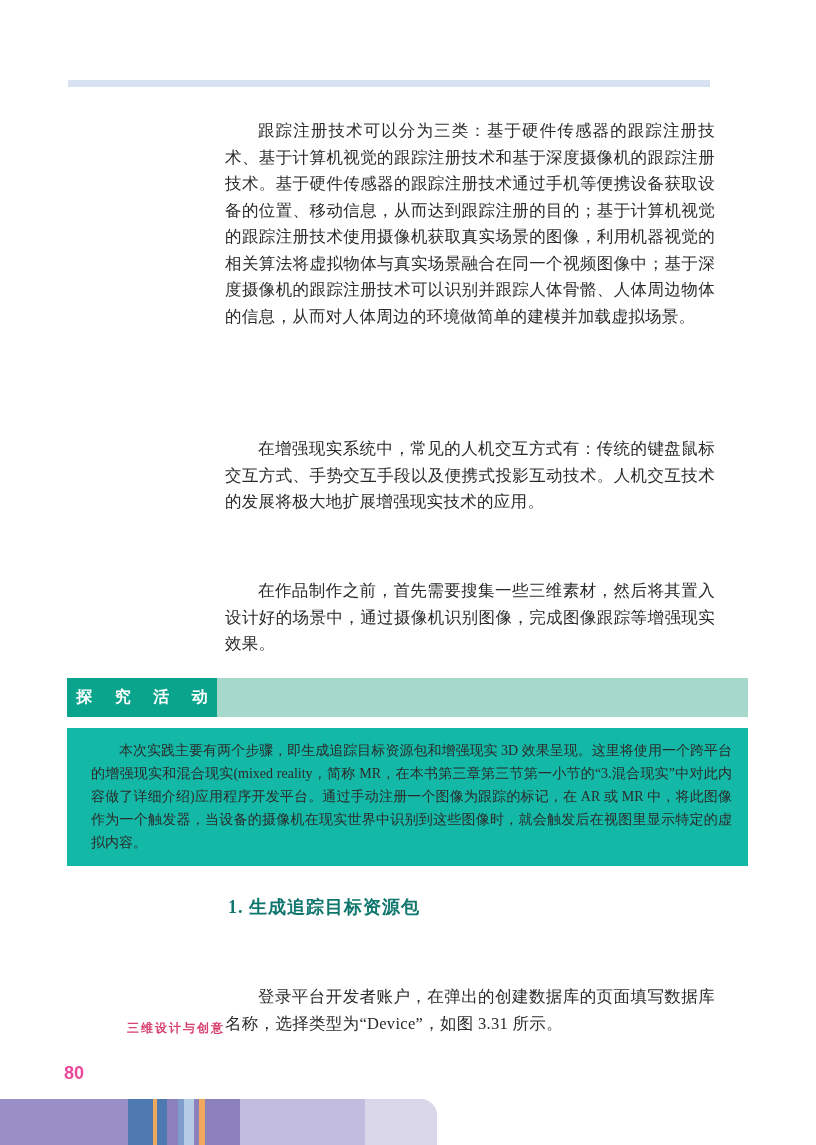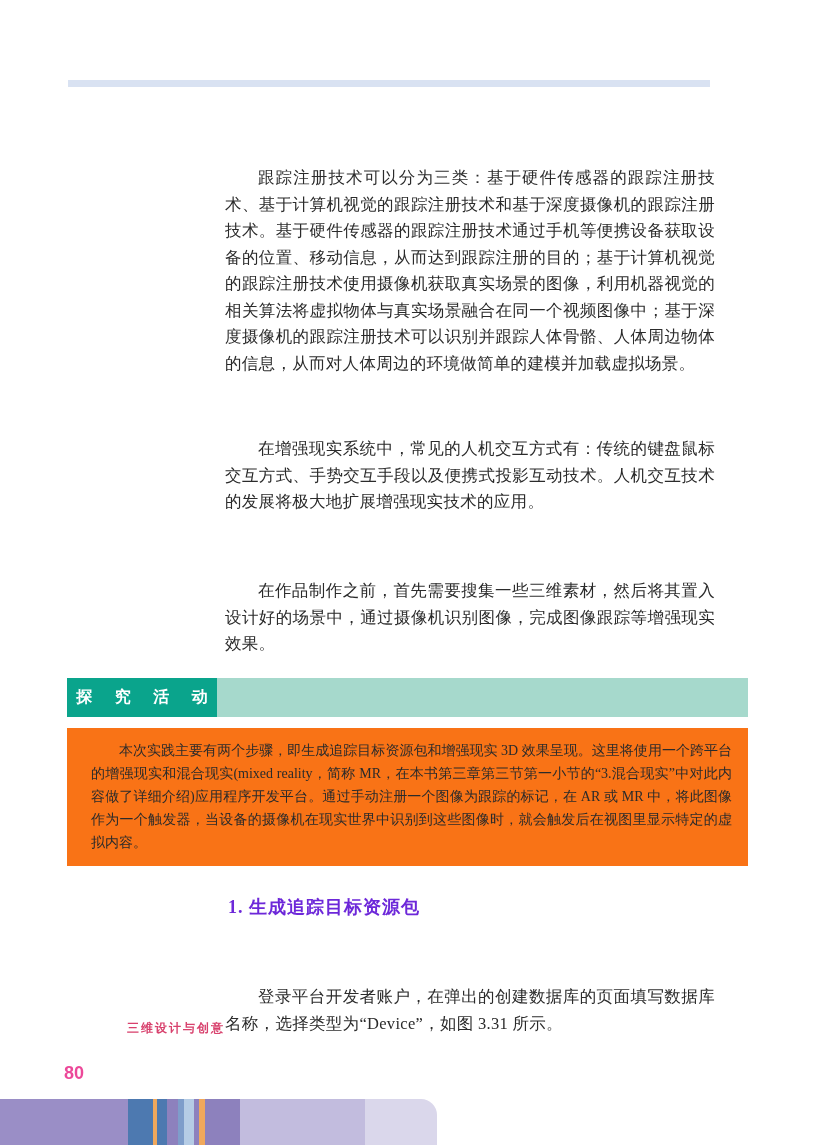--- a/index.html
+++ b/index.html
@@ -8,46 +8,46 @@
     background:#ffffff;overflow:hidden;
     font-family:"Liberation Serif","DejaVu Serif",serif;
     color:#2b2b2b;
   }
   .top-rule{position:absolute;left:68px;top:80px;width:642px;height:7px;background:#d9e2f2;}
   .body-par{
     position:absolute;left:225px;width:490px;margin:0;
     font-size:16.5px;line-height:26.5px;text-align:justify;text-indent:2em;
     letter-spacing:0.3px;
   }
-  #par-1{top:118px;margin-top:47px;}
+  #par-1{top:118px;}
   #par-2{top:330px;}
   #par-3{top:436px;}
   #par-intro{top:578px;}
   #par-sub{top:984px;}
   .section-heading{
     position:absolute;left:225px;top:519px;margin:0;
     font-family:"Liberation Sans","DejaVu Sans",sans-serif;
     font-size:21px;font-weight:500;color:#419a92;letter-spacing:2px;
   }
   .activity-header{position:absolute;left:67px;top:678px;width:681px;height:39px;display:flex;}
   .activity-title{
     width:150px;background:#0aa48c;color:#ffffff;
     display:flex;align-items:center;justify-content:center;
     font-family:"Liberation Sans","DejaVu Sans",sans-serif;
     font-size:16px;font-weight:bold;letter-spacing:9px;text-indent:9px;
   }
   .activity-bar{flex:1;background:#a6d9cc;}
   .activity-body{
     position:absolute;left:67px;top:728px;width:681px;height:138px;
-    background:#f97316;box-sizing:border-box;padding:11px 16px 0 24px;
+    background:#14b8a6;box-sizing:border-box;padding:11px 16px 0 24px;
     font-size:14px;line-height:23px;text-align:justify;text-indent:2em;
   }
   .subsection-heading{
     position:absolute;left:228px;top:895px;margin:0;
-    font-size:18px;font-weight:bold;color:#6d28d9;letter-spacing:1px;
+    font-size:18px;font-weight:bold;color:#0f766e;letter-spacing:1px;
   }
   .page-number{
     position:absolute;left:64px;top:1063px;
     font-family:"Liberation Sans","DejaVu Sans",sans-serif;
     font-size:18px;font-weight:bold;color:#ec4899;
   }
   .book-title{
     position:absolute;left:127px;top:1020px;
     font-family:"Liberation Sans","DejaVu Sans",sans-serif;
     font-size:12px;font-weight:bold;color:#d8416d;letter-spacing:2px;

